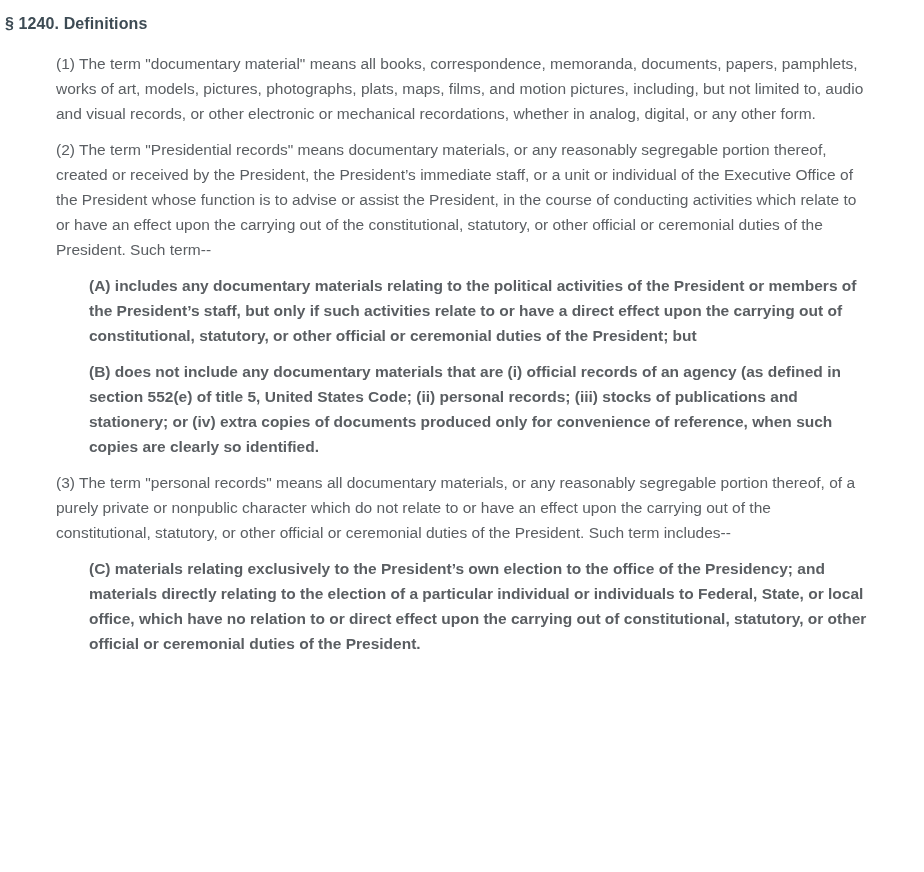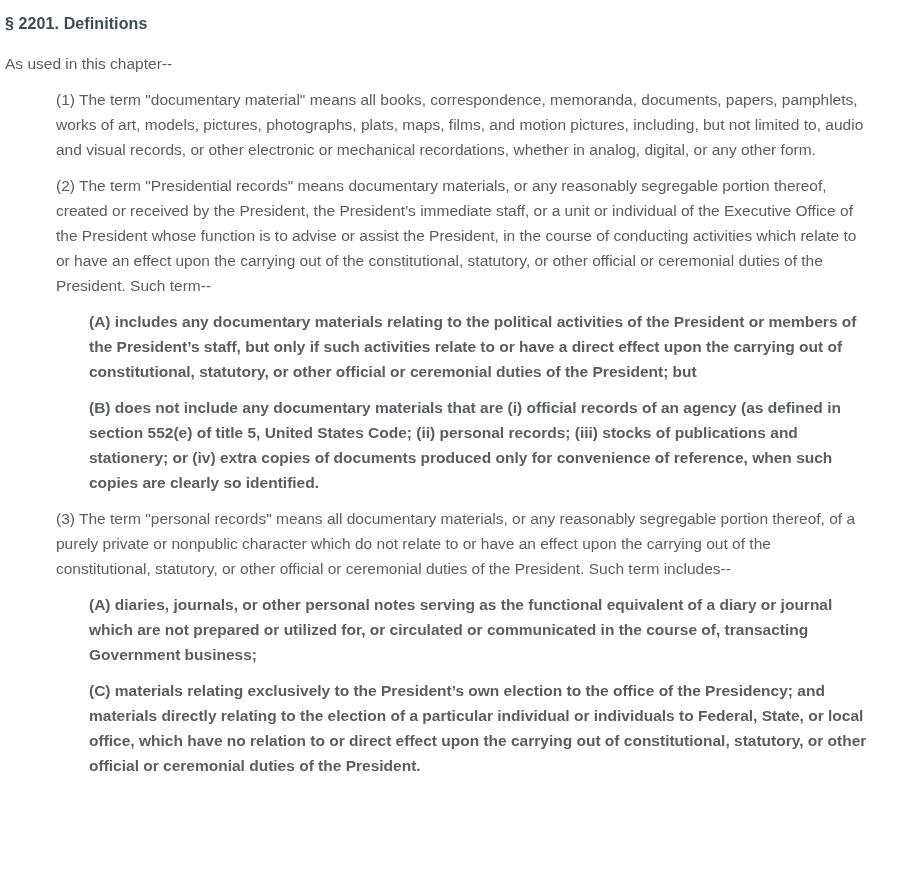--- a/index.html
+++ b/index.html
@@ -38,22 +38,20 @@
   .para:last-child {
     margin-bottom: 13px;
   }
   .lvl1 { margin-left: 51px; }
   .lvl2 { margin-left: 84px; font-weight: bold; }
 </style>
 </head>
 <body>
 
 <main class="doc">
-  <h1 class="heading">§ 2201. Definitions</h1>
-  <p class="intro">As used in this chapter--</p>
+  <h1 class="heading">§ 1240. Definitions</h1>
   <p class="para lvl1">(1) The term "documentary material" means all books, correspondence, memoranda, documents, papers, pamphlets, works of art, models, pictures, photographs, plats, maps, films, and motion pictures, including, but not limited to, audio and visual records, or other electronic or mechanical recordations, whether in analog, digital, or any other form.</p>
   <p class="para lvl1">(2) The term "Presidential records" means documentary materials, or any reasonably segregable portion thereof, created or received by the President, the President’s immediate staff, or a unit or individual of the Executive Office of the President whose function is to advise or assist the President, in the course of conducting activities which relate to or have an effect upon the carrying out of the constitutional, statutory, or other official or ceremonial duties of the President. Such term--</p>
   <p class="para lvl2">(A) includes any documentary materials relating to the political activities of the President or members of the President’s staff, but only if such activities relate to or have a direct effect upon the carrying out of constitutional, statutory, or other official or ceremonial duties of the President; but</p>
   <p class="para lvl2">(B) does not include any documentary materials that are (i) official records of an agency (as defined in section 552(e) of title 5, United States Code; (ii) personal records; (iii) stocks of publications and stationery; or (iv) extra copies of documents produced only for convenience of reference, when such copies are clearly so identified.</p>
   <p class="para lvl1">(3) The term "personal records" means all documentary materials, or any reasonably segregable portion thereof, of a purely private or nonpublic character which do not relate to or have an effect upon the carrying out of the constitutional, statutory, or other official or ceremonial duties of the President. Such term includes--</p>
-  <p class="para lvl2">(A) diaries, journals, or other personal notes serving as the functional equivalent of a diary or journal which are not prepared or utilized for, or circulated or communicated in the course of, transacting Government business;</p>
   <p class="para lvl2">(C) materials relating exclusively to the President’s own election to the office of the Presidency; and materials directly relating to the election of a particular individual or individuals to Federal, State, or local office, which have no relation to or direct effect upon the carrying out of constitutional, statutory, or other official or ceremonial duties of the President.</p>
 </main>
 
 </body></html>

